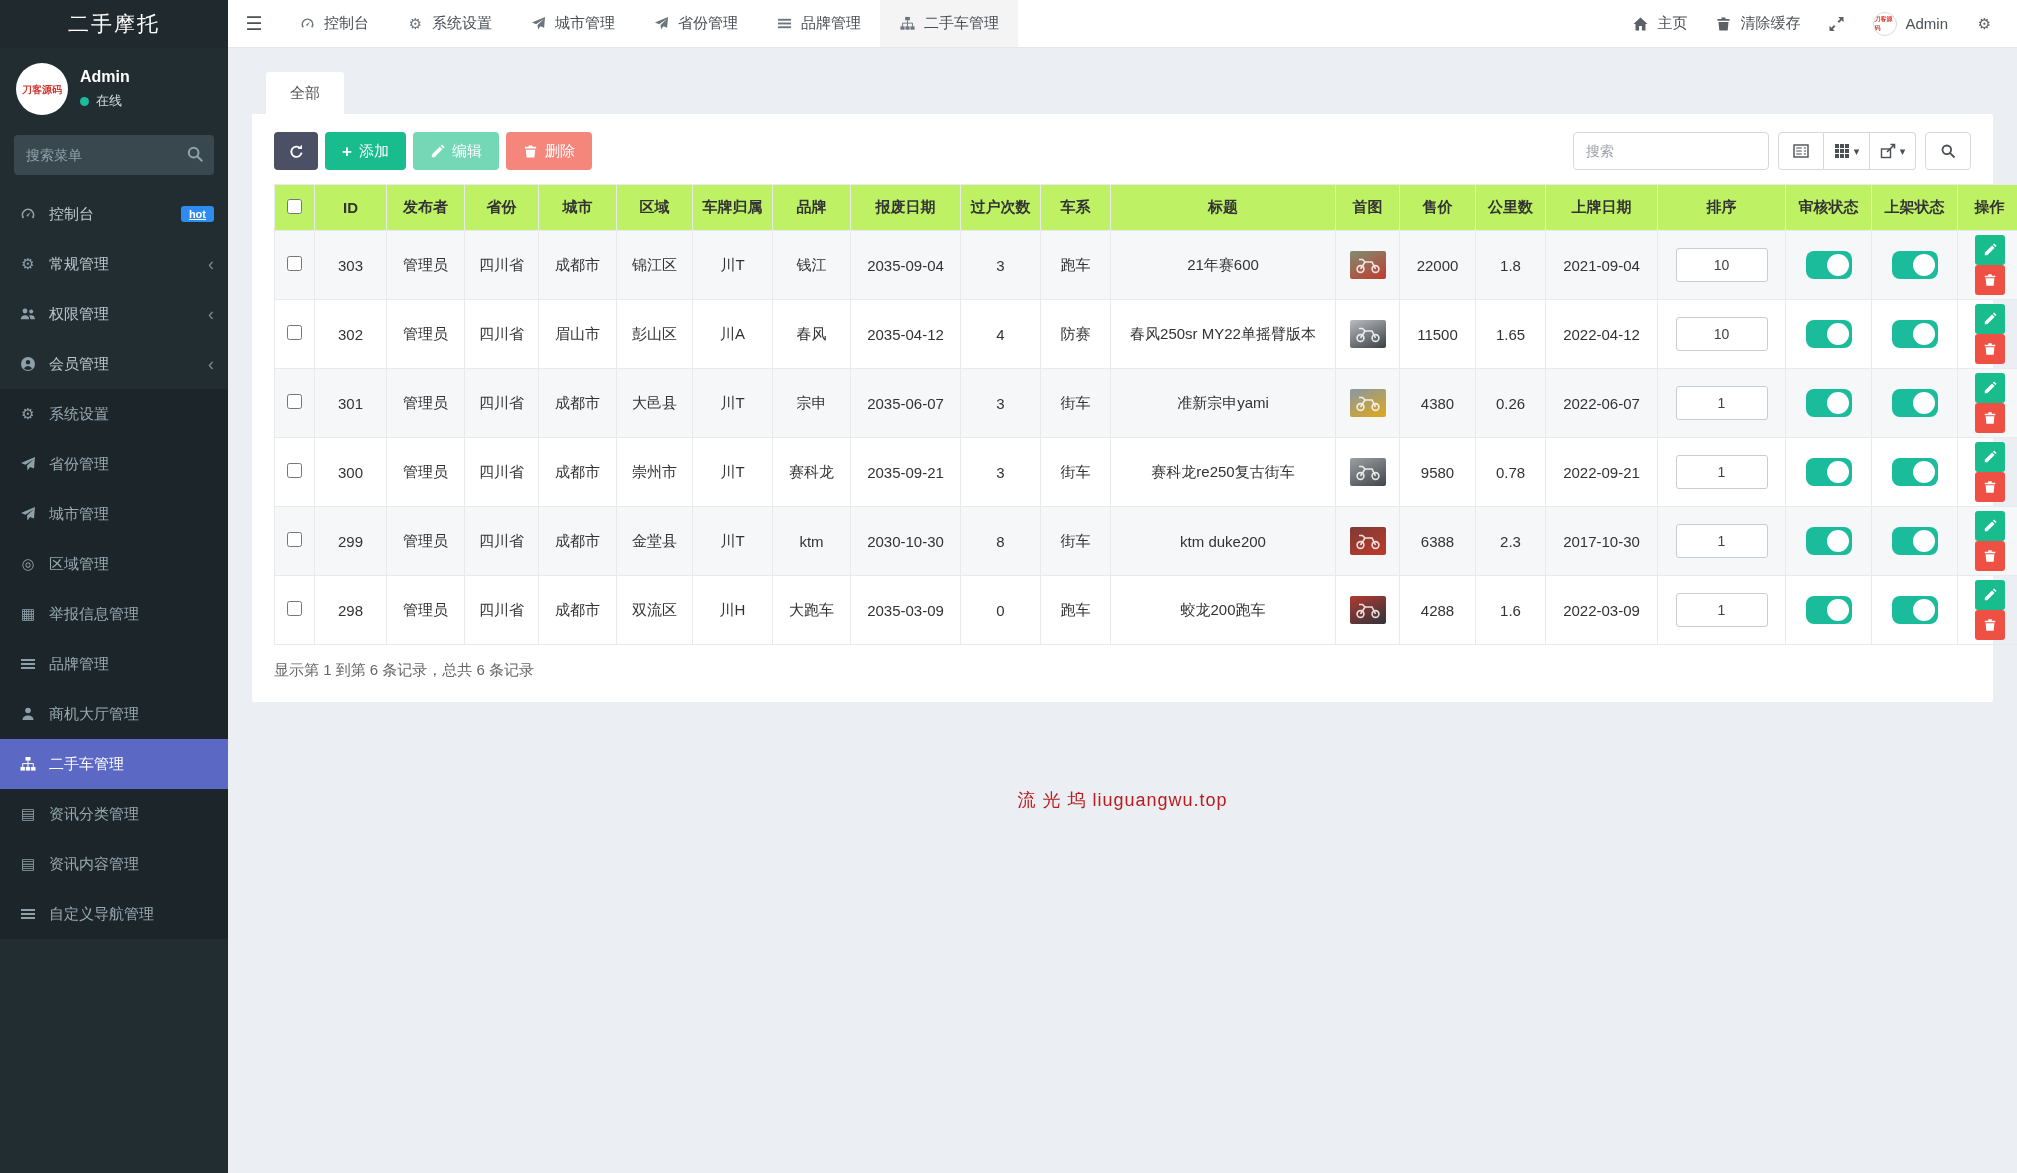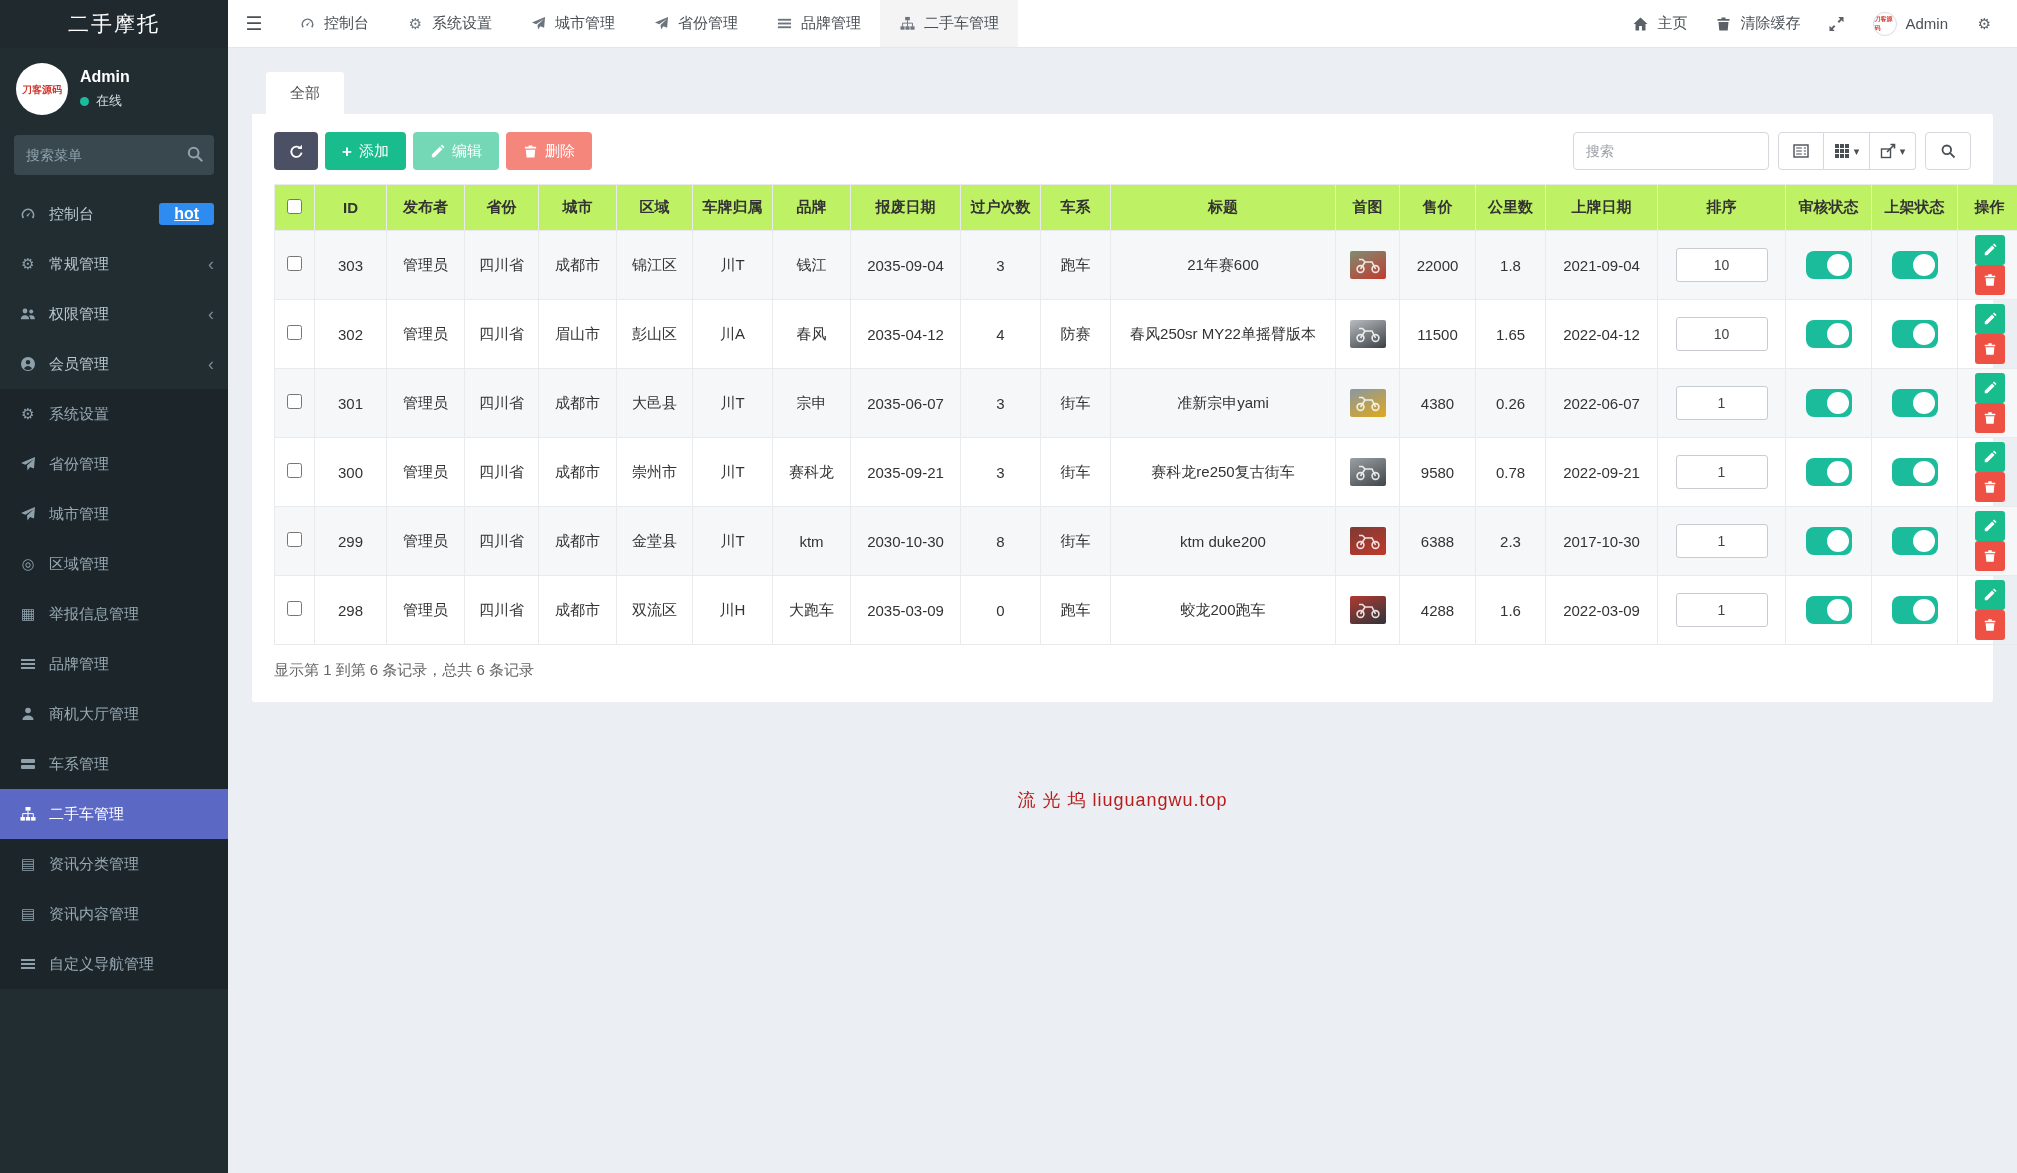--- a/index.html
+++ b/index.html
@@ -20,21 +20,21 @@
   .dot { width: 9px; height: 9px; border-radius: 50%; background: var(--toggle-on, #1dbf8e); display: inline-block; }
   .side-search { margin: 8px 14px 14px; position: relative; }
   .side-search input { width: 100%; height: 40px; background: #39474f; border: none; border-radius: 4px; color: #cfd8dc; padding: 0 36px 0 12px; font-size: 14px; outline: none; font-family: inherit; }
   .side-search input::placeholder { color: #8fa3ad; }
   .side-search .ssic { position: absolute; right: 10px; top: 10px; width: 18px; height: 18px; color: #8fa3ad; }
 
   .menu { margin-top: 4px; }
   .mitem, .sitem { height: 50px; display: flex; align-items: center; padding: 0 14px 0 18px; cursor: pointer; font-size: 15px; }
   .mitem .ic, .sitem .ic { width: 20px; height: 16px; margin-right: 11px; color: #8ea1ab; display: inline-flex; align-items: center; justify-content: center; }
   .mlabel { flex: 1; }
-  .badge { font-size: 16px; font-weight: bold; color: #fff; border-radius: 3px; padding: 2px 15px; text-decoration: underline; }
+  .badge { font-size: 11px; font-weight: bold; color: #fff; border-radius: 3px; padding: 2px 8px; text-decoration: underline; }
   .chev { color: #7b8a93; font-size: 18px; line-height: 1; }
   .chev.down { transform: rotate(-90deg); }
   .mitem.open { background: #1c252a; color: #fff; }
   .mitem.open .ic { color: #fff; }
   .submenu { background: #1c252a; }
   .sitem { color: #97a9b3; }
   .sitem.active { background: var(--active-item, #5b68c4); color: #fff; }
   .sitem.active .ic { color: #fff; }
 
   
@@ -208,31 +208,20 @@
             <span class="mlabel">品牌管理</span>
           </div>
           <div class="sitem">
             <span class="ic">
               <svg viewBox="0 0 16 16">
                 <circle cx="8" cy="4.5" r="2.8" fill="currentColor"></circle>
                 <path fill="currentColor" d="M2.5 14c0-3 2.4-4.6 5.5-4.6s5.5 1.6 5.5 4.6z"></path>
               </svg>
             </span>
             <span class="mlabel">商机大厅管理</span>
-          </div>
-          <div class="sitem">
-            <span class="ic">
-              <svg viewBox="0 0 16 16">
-                <g fill="currentColor">
-                  <rect x="1" y="3" width="14" height="4" rx="1"></rect>
-                  <rect x="1" y="9" width="14" height="4" rx="1"></rect>
-                </g>
-              </svg>
-            </span>
-            <span class="mlabel">车系管理</span>
           </div>
           <div class="sitem active">
             <span class="ic">
               <svg viewBox="0 0 16 16">
                 <g fill="currentColor">
                   <rect x="5.5" y="1" width="5" height="3.6"></rect>
                   <rect x="0.5" y="11" width="4.4" height="3.6"></rect>
                   <rect x="5.8" y="11" width="4.4" height="3.6"></rect>
                   <rect x="11.1" y="11" width="4.4" height="3.6"></rect>
                 </g>

